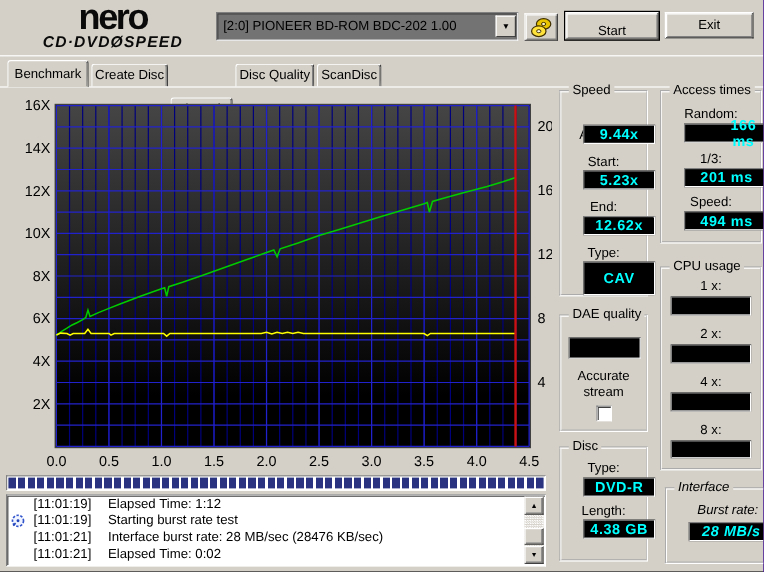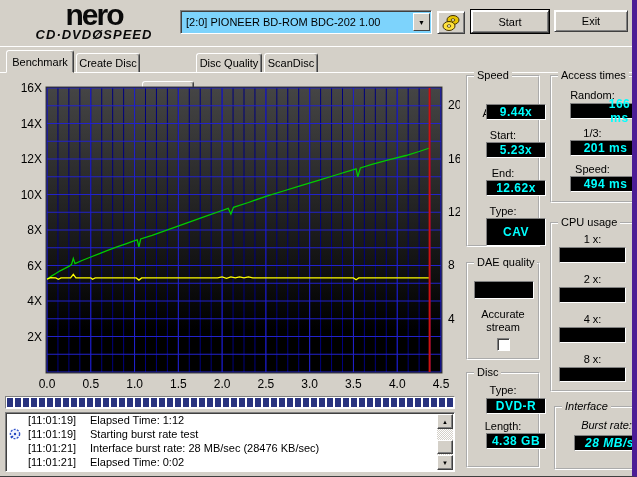--- a/index.html
+++ b/index.html
@@ -1,50 +1,50 @@
 <!DOCTYPE html>
 <html><head>
 <meta charset="utf-8">
 <style>
   html,body{margin:0;padding:0;}
   body{background:#888;}
   *{box-sizing:border-box;}
   .window{
     position:relative;width:637px;height:477px;background:#d4d0c8;
     font-family:"Liberation Sans",sans-serif;font-size:11px;color:#000;
-    overflow:hidden;border-right:5px solid #4c1d95;border-bottom:1px solid #404040;
+    overflow:hidden;border-right:1px solid #4c1d95;border-bottom:1px solid #404040;
   }
   
   .topbar{position:absolute;left:0;top:0;width:100%;height:47px;border-bottom:1px solid #fff;}
   .logo{position:absolute;left:14px;top:2px;width:160px;}
   .logo .nero{font-size:30px;font-weight:bold;letter-spacing:-2px;line-height:26px;text-align:center;color:#0a0a0a;}
   .logo .speedline{font-size:13px;font-weight:bold;font-style:italic;letter-spacing:1px;color:#0a0a0a;text-align:center;line-height:14px;}
   .combo{
-    position:absolute;left:180px;top:10px;width:252px;height:24px;background:#7dd3fc;
+    position:absolute;left:180px;top:10px;width:252px;height:24px;background:#737373;
     border:1px solid;border-color:#808080 #fff #fff #808080;
     box-shadow:inset 1px 1px 0 #404040;display:flex;align-items:center;justify-content:space-between;
   }
   .combo .combo-text{flex:1;padding-left:5px;white-space:nowrap;overflow:hidden;}
   .combo .combo-btn{
     width:17px;height:18px;margin-right:1px;background:#d4d0c8;
     border:1px solid;border-color:#fff #404040 #404040 #fff;
     display:flex;align-items:center;justify-content:center;font-size:7px;
   }
   .toolbtn{
     position:absolute;left:437px;top:11px;width:28px;height:23px;background:#d4d0c8;
     border:1px solid;border-color:#fff #404040 #404040 #fff;box-shadow:inset 1px 1px 0 #fff, inset -1px -1px 0 #808080;
     display:flex;align-items:center;justify-content:center;
   }
   .btn{
     position:absolute;background:#d4d0c8;text-align:center;
     border:1px solid;border-color:#fff #404040 #404040 #fff;box-shadow:inset 1px 1px 0 #fff, inset -1px -1px 0 #808080;
     font-size:11px;display:flex;align-items:center;justify-content:center;
   }
   .btn.default{outline:1px solid #000;}
-  .btn-start{left:471px;top:10px;width:78px;height:23px;}
+  .btn-start{left:471px;top:10px;width:78px;height:23px;align-items:flex-end;}
   .btn-exit{left:554px;top:10px;width:74px;height:22px;}
   
   .tabs{position:absolute;left:0px;top:50px;width:100%;height:23px;}
   .tab{
     position:absolute;top:3px;height:20px;background:#d4d0c8;padding-top:3px;text-align:center;
     border:1px solid;border-color:#fff #404040 transparent #fff;border-radius:3px 3px 0 0;
     box-shadow:inset -1px 0 0 #808080;
   }
   .tab.active{top:0px;height:23px;padding-top:5px;z-index:2;}
   .tabpage-edge{position:absolute;left:0;top:72px;width:100%;height:2px;background:#d4d0c8;border-top:1px solid #fff;}

